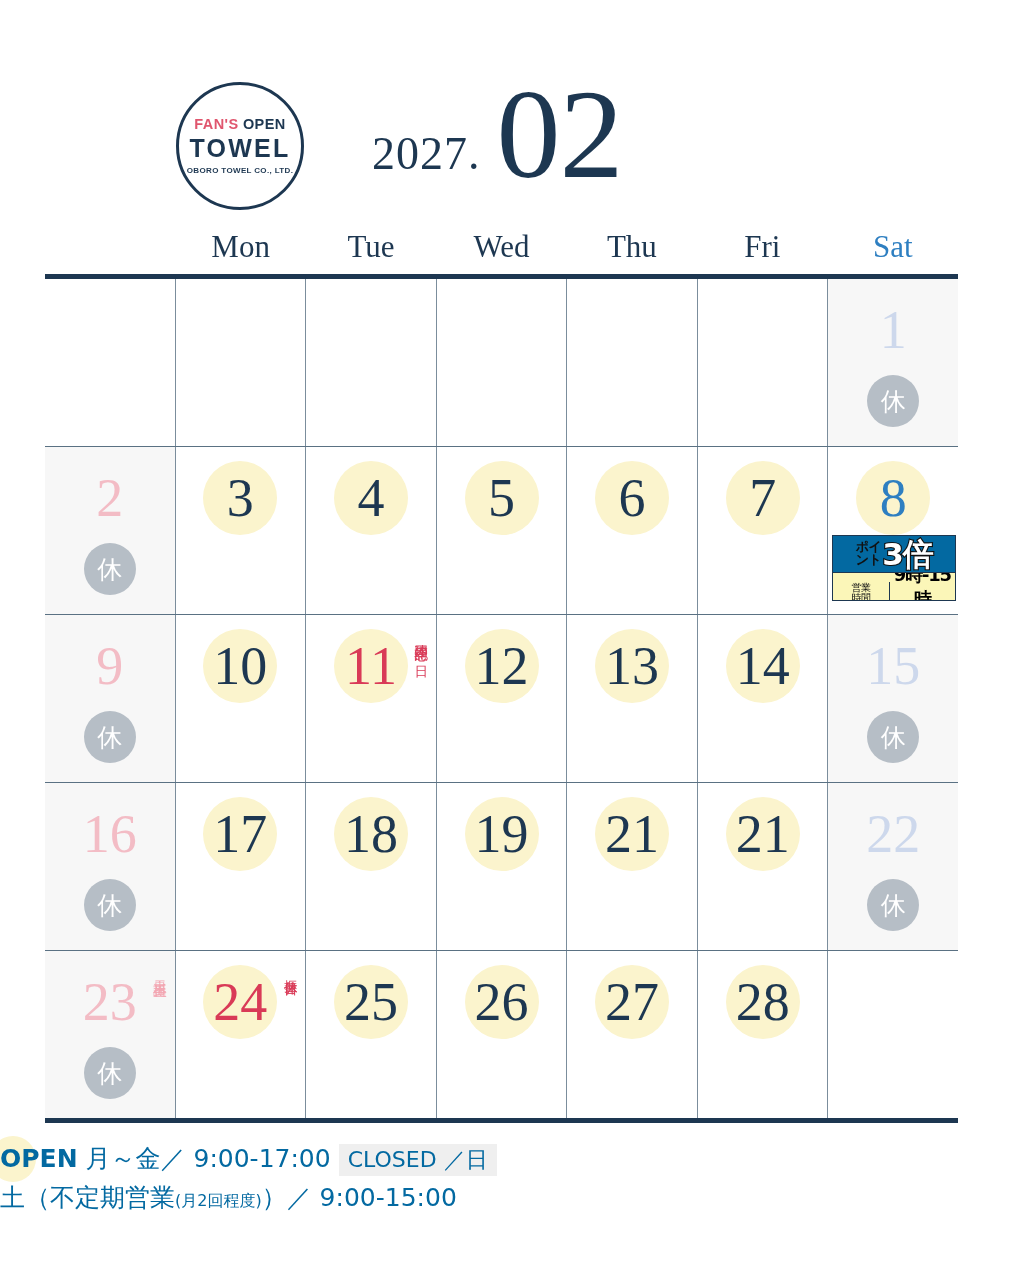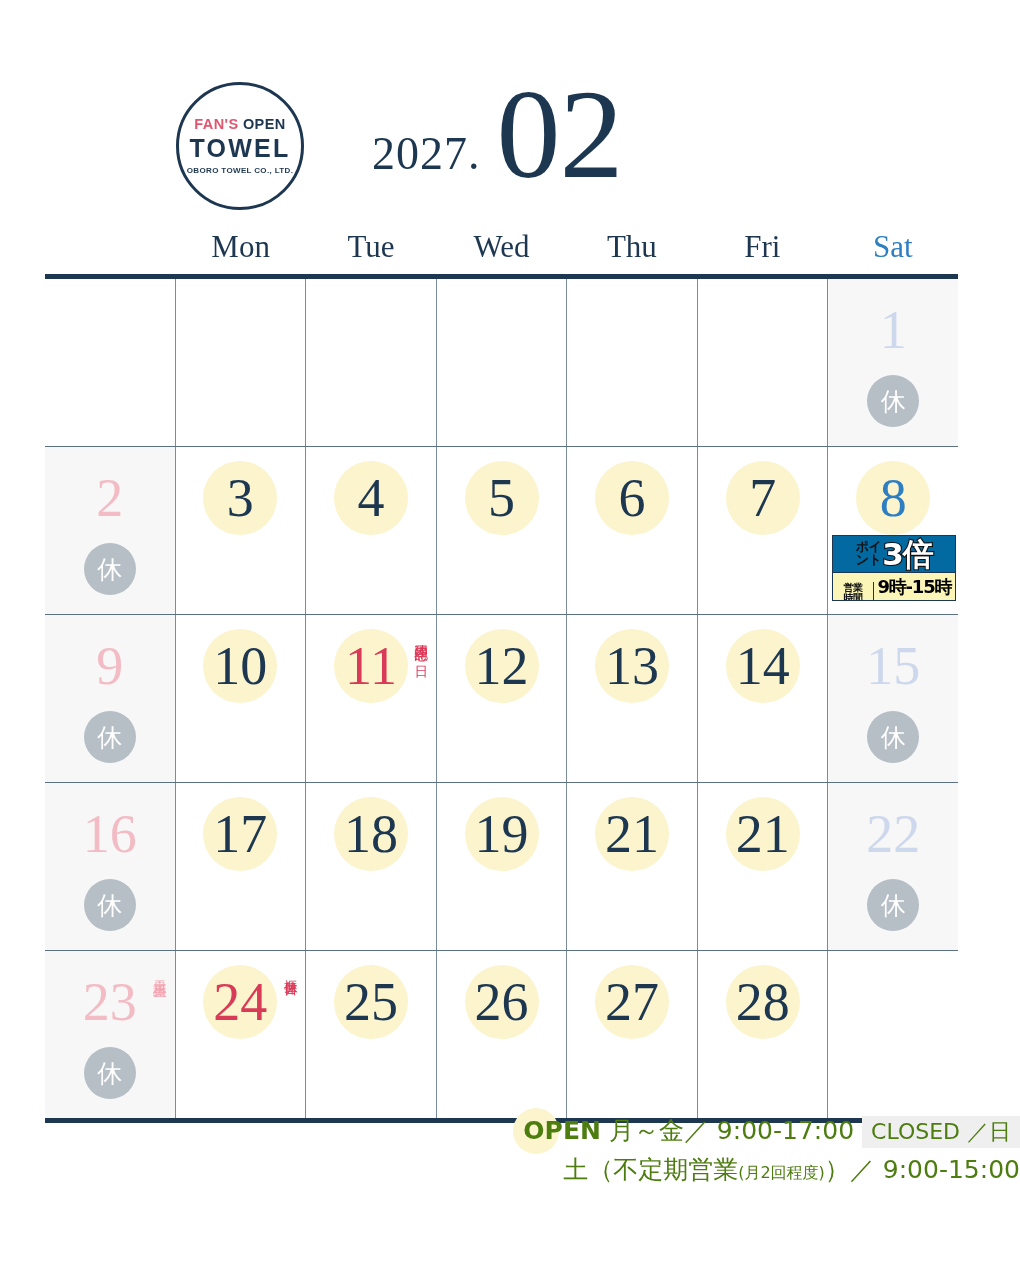--- a/index.html
+++ b/index.html
@@ -239,48 +239,48 @@
     border: 1.5px solid #1d3751;
     border-top: none;
     height: 28px;
     display: flex;
     align-items: center;
     box-sizing: border-box;
     overflow: hidden;
   }
   .promo-hours .hr-label {
     font-size: 10px;
-    font-weight: bold;
+    font-weight: normal;
     color: #111;
     line-height: 0.95;
     text-align: center;
     border-right: 1.5px solid #1d3751;
-    padding: 1px 10px;
+    padding: 1px 18px;
     font-family: "DejaVu Sans", sans-serif;
     letter-spacing: -0.4px;
     margin-top: 12px;
   }
   .promo-hours .hr-time {
     flex: 1;
     text-align: center;
     font-size: 18px;
     font-weight: bold;
     color: #000000;
     letter-spacing: -1.2px;
     font-family: "DejaVu Sans", sans-serif;
   }
 
   
   .footer {
     position: absolute;
     left: 0;
     right: 0;
-    top: 1112px;
-    text-align: right;
-    color: #4d7c0f;
+    top: 1140px;
+    text-align: left;
+    color: #0369a1;
     font-family: "DejaVu Sans", sans-serif;
   }
   .footer-line {
     font-size: 25px;
     line-height: 1.55;
     white-space: nowrap;
   }
   .open-word {
     position: relative;
     font-weight: bold;

